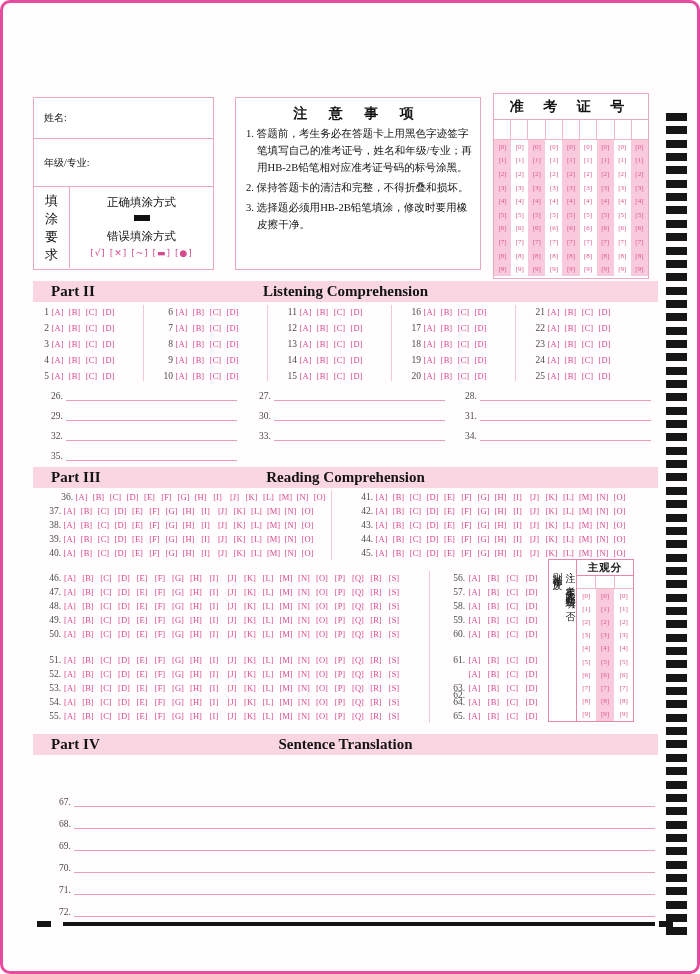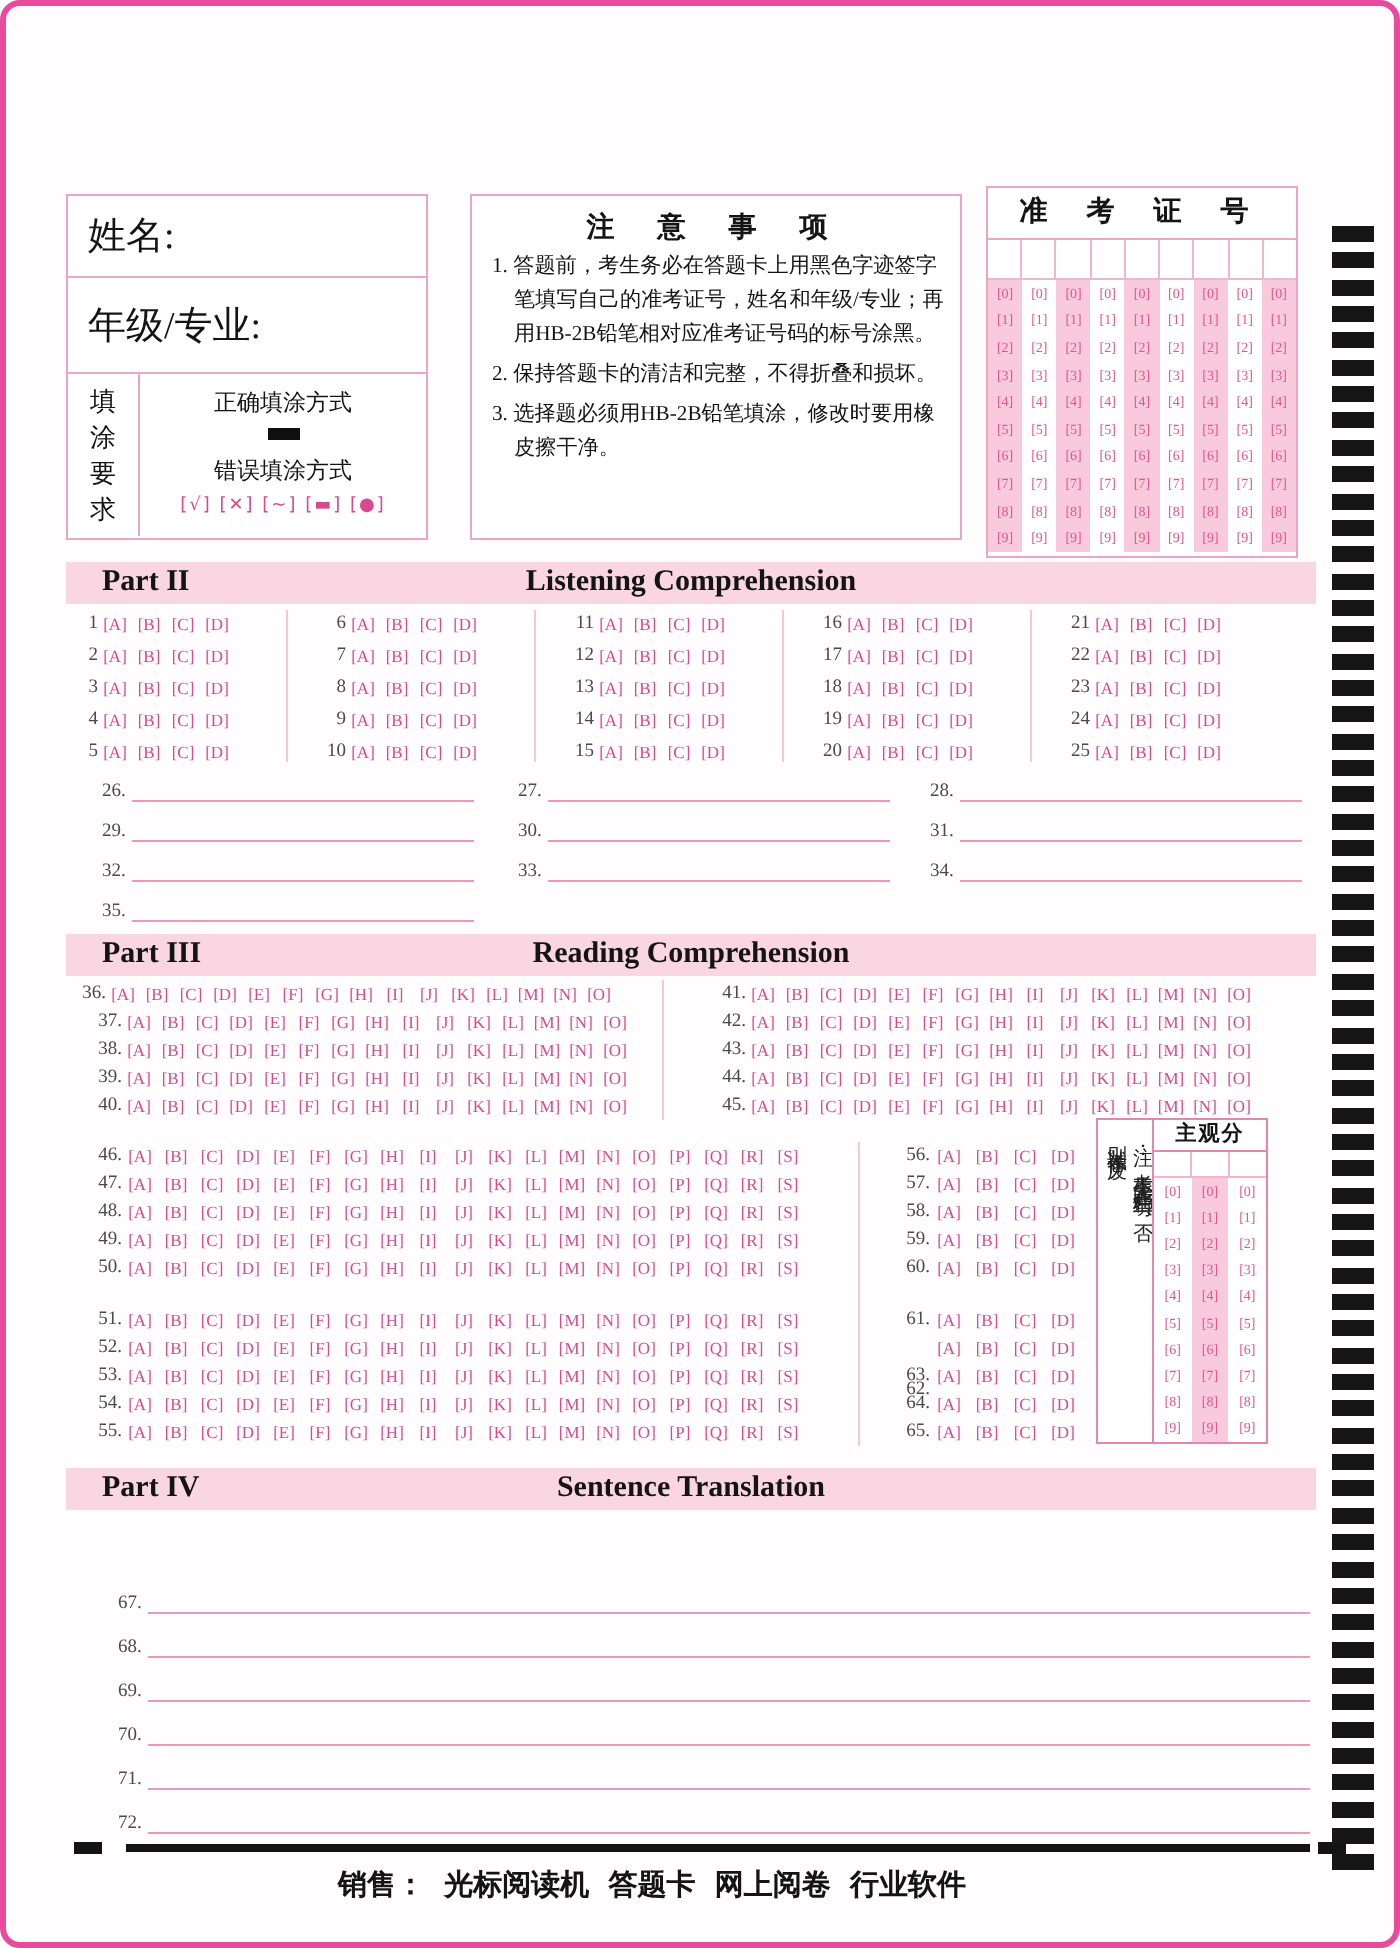--- a/index.html
+++ b/index.html
@@ -11,21 +11,21 @@
   .page{
     position:relative; width:700px; height:974px; background:#fffdfe;
     border:3px solid var(--border); border-radius:10px; overflow:hidden;
     font-family:"Liberation Serif", serif; color:var(--ink);
   }
   .main-title{position:absolute; top:26px; left:0; right:0; text-align:center;
     font-size:30px; font-weight:bold; letter-spacing:7px; color:#101010;}
   
   .pbox{position:absolute; border:1px solid var(--boxborder); background:#fff;}
   .info-box{left:30px; top:94px; width:181px; height:173px;}
-  .info-row{display:flex; align-items:center; padding-left:10px; font-size:19px;
+  .info-row{display:flex; align-items:center; padding-left:10px; font-size:10px;
     border-bottom:1px solid var(--boxborder);}
   .info-row.name{height:41px;} .info-row.grade{height:48px;}
   .fill-area{display:flex; height:81px;}
   .fill-label{width:36px; border-right:1px solid var(--boxborder); display:flex;
     flex-direction:column; align-items:center; justify-content:center; font-size:13px; line-height:18px;}
   .fill-demo{flex:1; text-align:center; padding-top:7px; font-size:11.5px; line-height:17px;}
   .correct-mark{display:inline-block; width:16px; height:6px; background:#101010; margin:2px 0;}
   .wrong-marks{color:var(--bubble); font-size:9px; letter-spacing:1px; font-family:"DejaVu Sans", sans-serif;}
   .notice-box{left:232px; top:94px; width:246px; height:173px;}
   .notice-title{text-align:center; font-size:14px; font-weight:bold; letter-spacing:9px; margin-top:7px;}
@@ -302,21 +302,20 @@
             <div class="subj-digit">[8]</div>
             <div class="subj-digit">[9]</div>
           </div>
         </div>
     </div>
   </div>
 
   <div class="end-square" style="left:34px"></div>
   <div class="end-line"></div>
   <div class="end-square" style="left:656px"></div>
-  <div class="sales">销售： 光标阅读机  答题卡  网上阅卷  行业软件</div>
 
   <div class="edge-black" style="top:2px;height:28px"></div>
   <div class="edge-black" style="top:93px;height:92px"></div>
   <div class="edge-black" style="top:782px;height:98px"></div>
 <div class="q-row" style="left: 24px; top: 303px;">
       <span class="q-num" style="width: 22px;">1</span>
       <span class="bubble" style="width: 17px;">[A]</span>
       <span class="bubble" style="width: 17px;">[B]</span>
       <span class="bubble" style="width: 17px;">[C]</span>
       <span class="bubble" style="width: 17px;">[D]</span>
@@ -526,21 +525,21 @@
       <span class="blank-line"></span>
     </div>
     <div class="blank-item" style="left: 462px; top: 424px; width: 186px;">
       <span class="blank-num">34.</span>
       <span class="blank-line"></span>
     </div>
     <div class="blank-item" style="left: 48px; top: 444px; width: 186px;">
       <span class="blank-num">35.</span>
       <span class="blank-line"></span>
     </div>
-    <div class="q-row" style="left: 16px; top: 488px;">
+    <div class="q-row" style="left: 36px; top: 488px;">
       <span class="q-num" style="width: 34px;">36.</span>
       <span class="bubble" style="width: 17px;">[A]</span>
       <span class="bubble" style="width: 17px;">[B]</span>
       <span class="bubble" style="width: 17px;">[C]</span>
       <span class="bubble" style="width: 17px;">[D]</span>
       <span class="bubble" style="width: 17px;">[E]</span>
       <span class="bubble" style="width: 17px;">[F]</span>
       <span class="bubble" style="width: 17px;">[G]</span>
       <span class="bubble" style="width: 17px;">[H]</span>
       <span class="bubble" style="width: 17px;">[I]</span>

